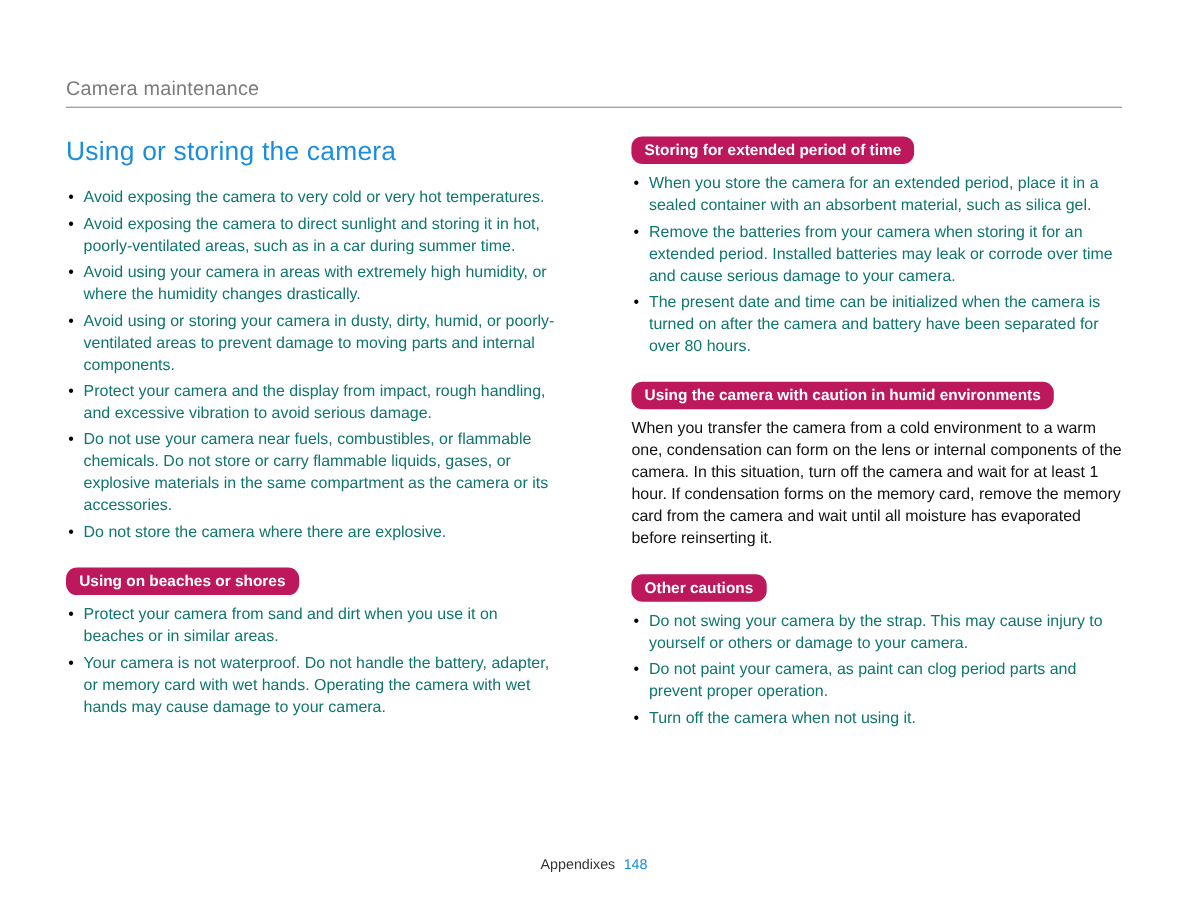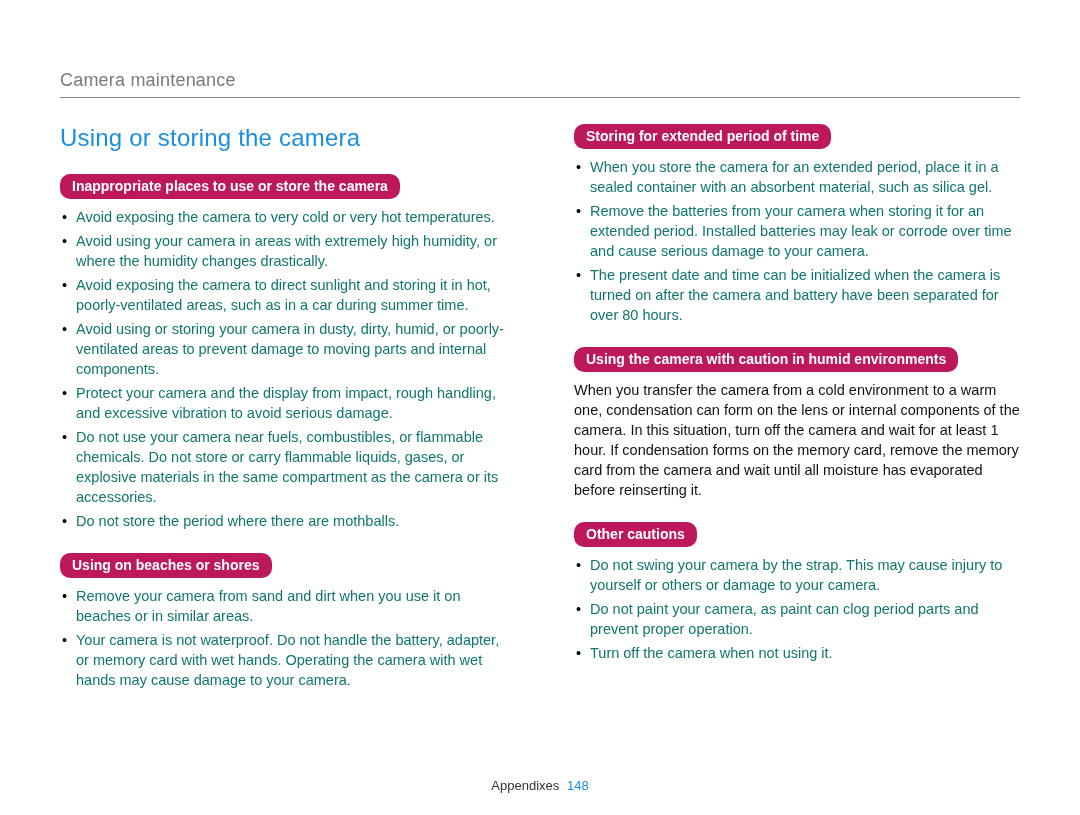--- a/index.html
+++ b/index.html
@@ -104,34 +104,33 @@
 
   <div class="breadcrumb">Camera maintenance</div>
   <hr class="rule">
 
   <div class="columns">
 
     <div class="col">
 
       <h2 class="section-title">Using or storing the camera</h2>
 
-      <span class="pill">Inappropriate places to use or store the camera</span>
       <ul class="bullets">
         <li>Avoid exposing the camera to very cold or very hot temperatures.</li>
+        <li>Avoid exposing the camera to direct sunlight and storing it in hot, poorly-ventilated areas, such as in a car during summer time.</li>
         <li>Avoid using your camera in areas with extremely high humidity, or where the humidity changes drastically.</li>
-        <li>Avoid exposing the camera to direct sunlight and storing it in hot, poorly-ventilated areas, such as in a car during summer time.</li>
         <li>Avoid using or storing your camera in dusty, dirty, humid, or poorly-ventilated areas to prevent damage to moving parts and internal components.</li>
         <li>Protect your camera and the display from impact, rough handling, and excessive vibration to avoid serious damage.</li>
         <li>Do not use your camera near fuels, combustibles, or flammable chemicals. Do not store or carry flammable liquids, gases, or explosive materials in the same compartment as the camera or its accessories.</li>
-        <li>Do not store the period where there are mothballs.</li>
+        <li>Do not store the camera where there are explosive.</li>
       </ul>
 
       <span class="pill">Using on beaches or shores</span>
       <ul class="bullets">
-        <li>Remove your camera from sand and dirt when you use it on beaches or in similar areas.</li>
+        <li>Protect your camera from sand and dirt when you use it on beaches or in similar areas.</li>
         <li>Your camera is not waterproof. Do not handle the battery, adapter, or memory card with wet hands. Operating the camera with wet hands may cause damage to your camera.</li>
       </ul>
 
     </div>
 
     <div class="col">
 
       <span class="pill">Storing for extended period of time</span>
       <ul class="bullets">
         <li>When you store the camera for an extended period, place it in a sealed container with an absorbent material, such as silica gel.</li>

